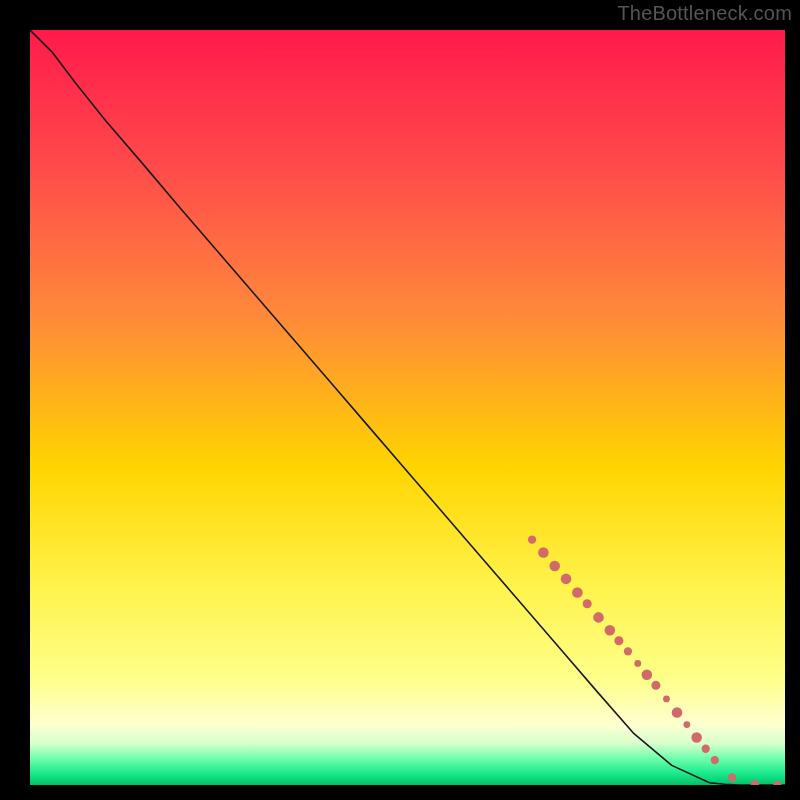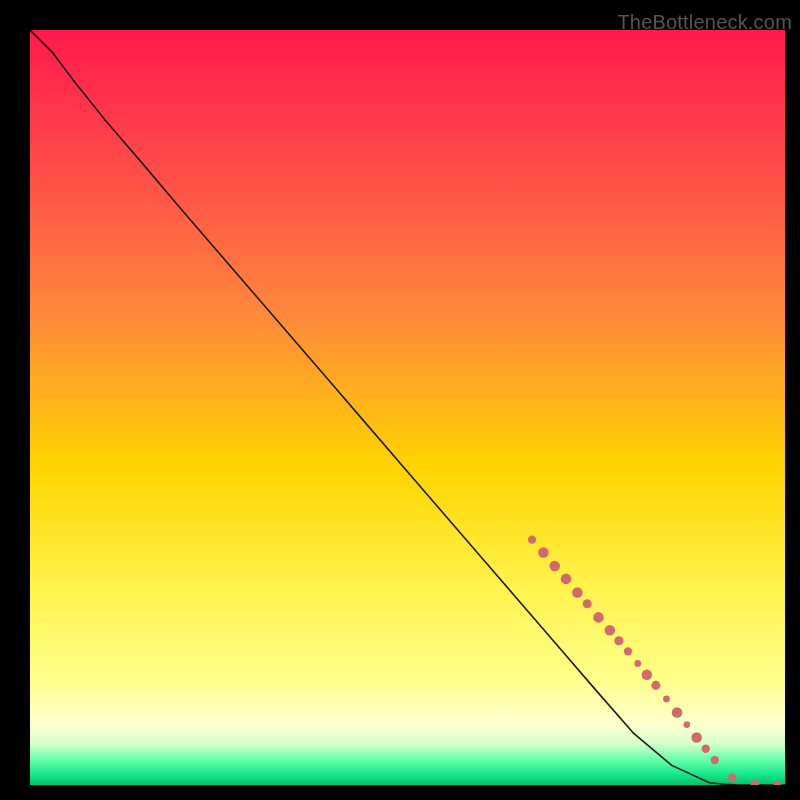--- a/index.html
+++ b/index.html
@@ -12,21 +12,21 @@
     overflow: hidden;
   }
   .frame {
     position: relative;
     width: 800px;
     height: 800px;
     background: #000;
   }
   .attribution {
     position: absolute;
-    top: 11px;
+    top: 2px;
     right: 8px;
     color: #555;
     font-size: 20px;
     font-weight: 400;
     letter-spacing: 0.2px;
   }
   .plot {
     position: absolute;
     left: 30px;
     top: 30px;

